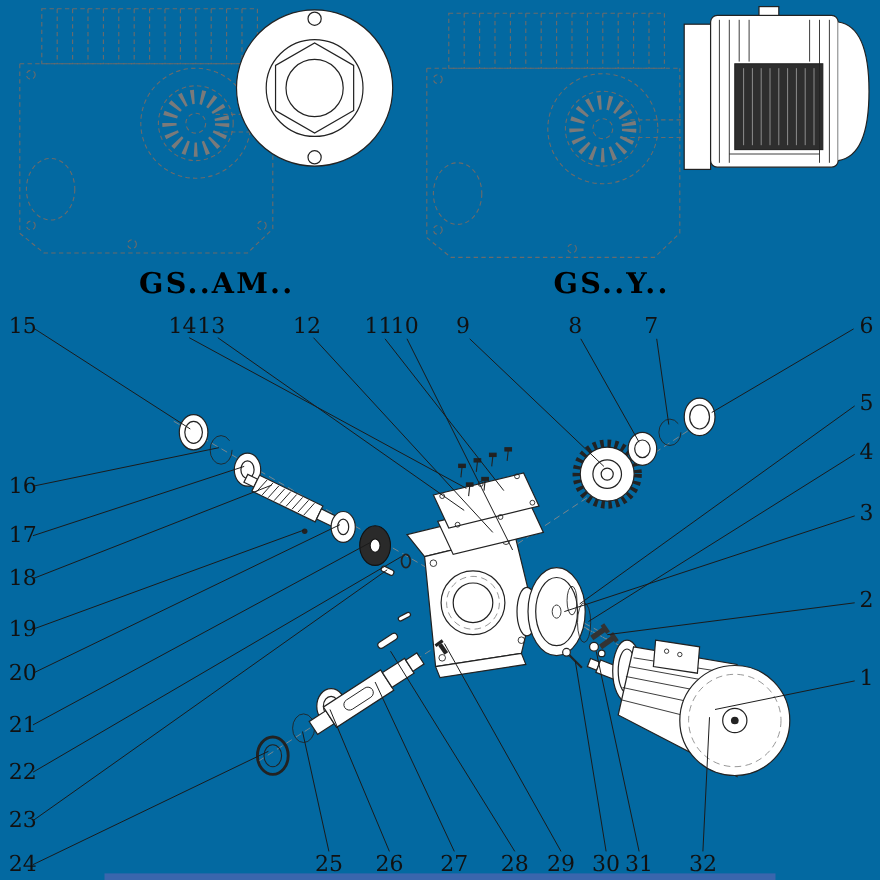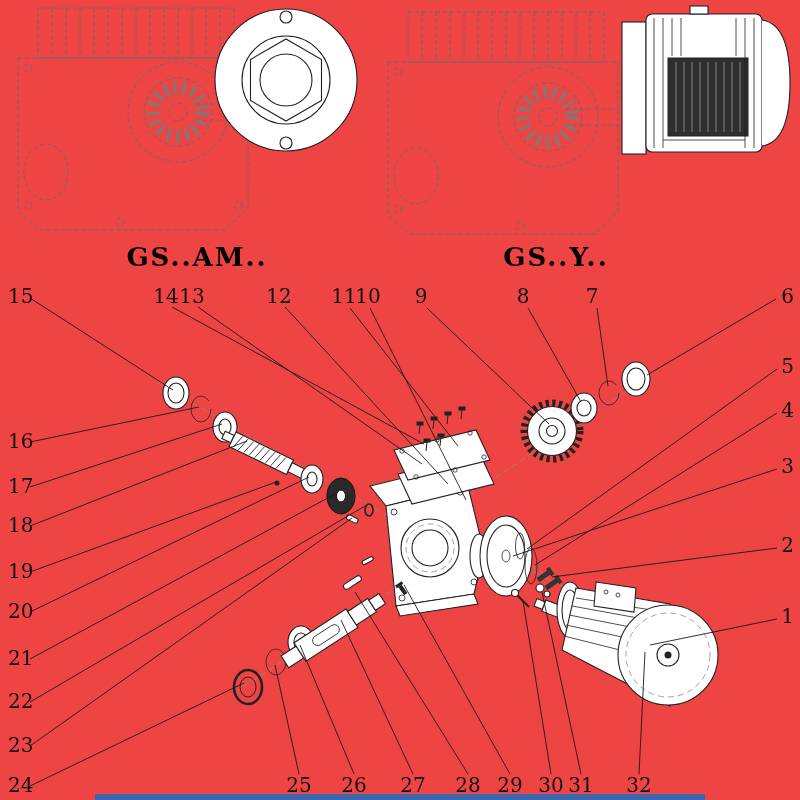--- a/index.html
+++ b/index.html
@@ -1,16 +1,16 @@
 <!DOCTYPE html>
 <html><head>
 <meta charset="utf-8">
 <style>
   html,body{margin:0;padding:0;background:#ffffff;}
-  .stage{position:relative;width:800px;height:800px;background:#ef4444;overflow:hidden;
+  .stage{position:relative;width:800px;height:800px;background:#0369a1;overflow:hidden;
          font-family:"DejaVu Serif",serif;}
   .stage svg{position:absolute;left:0;top:0;}
   .co{font-family:"DejaVu Serif",serif;font-size:20px;fill:#111;}
   .variant{font-family:"DejaVu Serif",serif;font-size:26px;font-weight:bold;
            letter-spacing:2px;fill:#000;}
   .dashed{stroke:#6b6b6b;fill:none;stroke-dasharray:4 3;stroke-width:1;}
   .spokes{stroke:#7a7a7a;fill:none;stroke-width:13;stroke-dasharray:3 6;}
   .solid{stroke:#222;fill:#fff;stroke-width:1.1;}
   .thin{stroke:#222;fill:none;stroke-width:.8;}
   .leader{stroke:#1a1a1a;stroke-width:.9;fill:none;}

